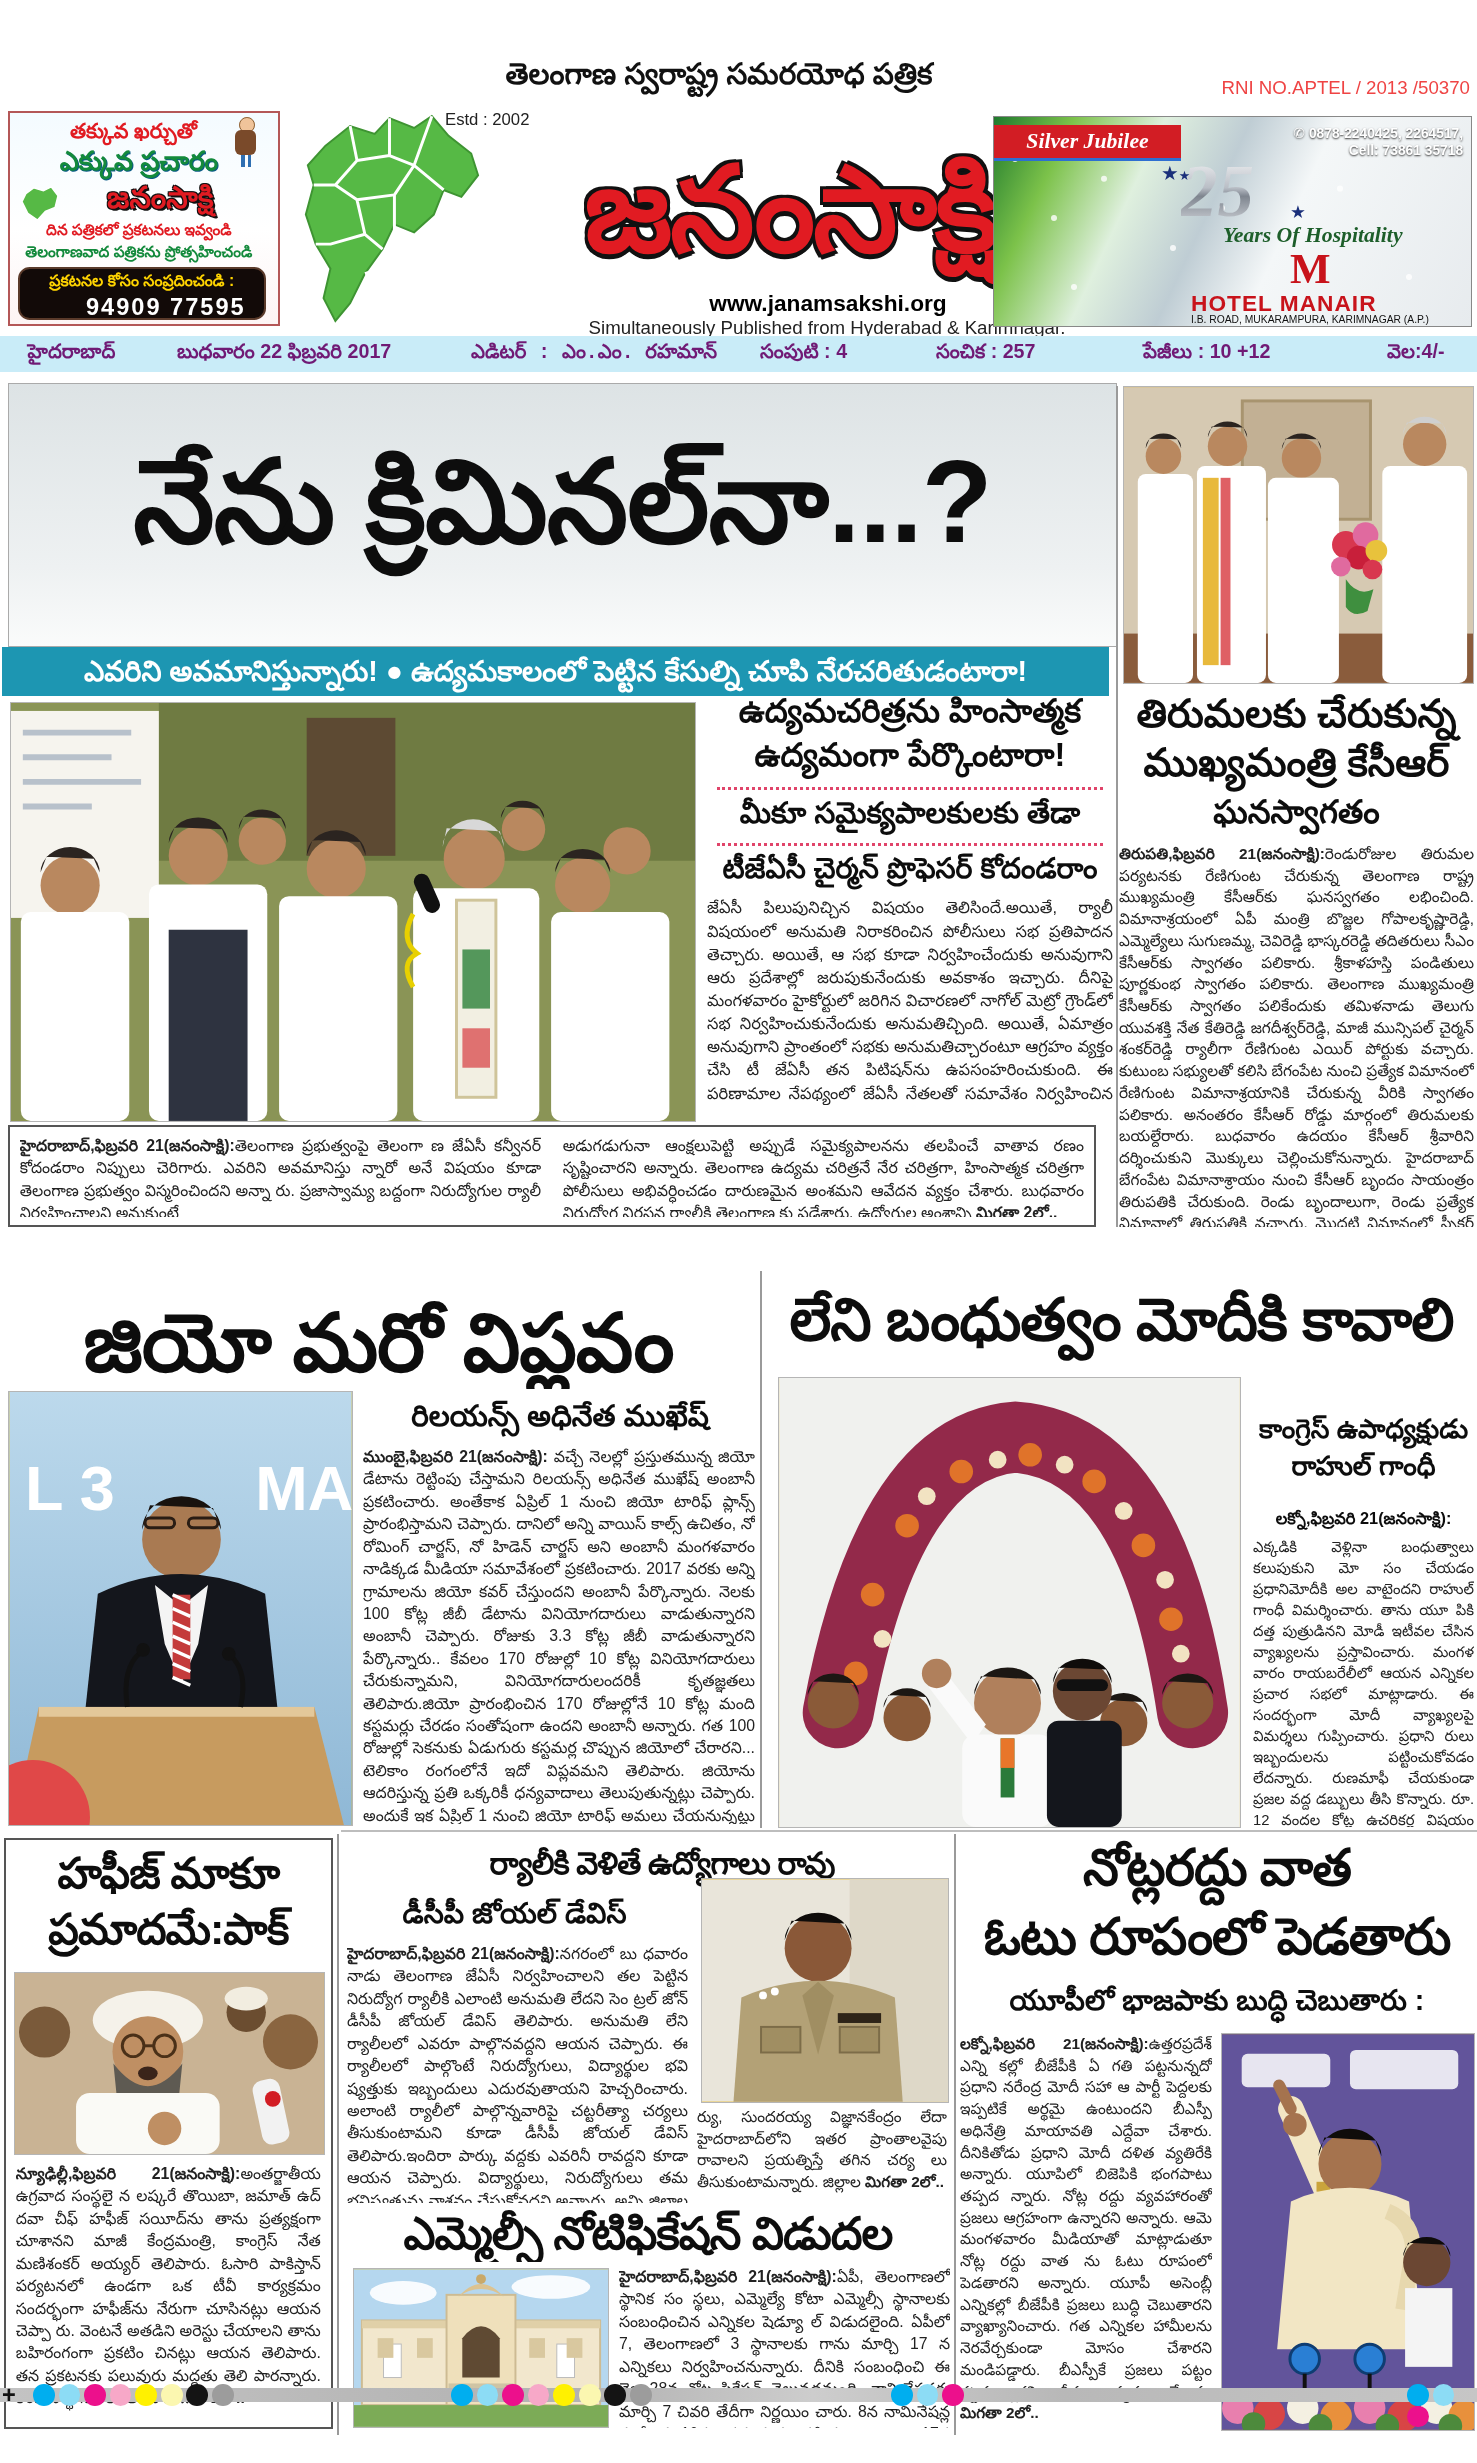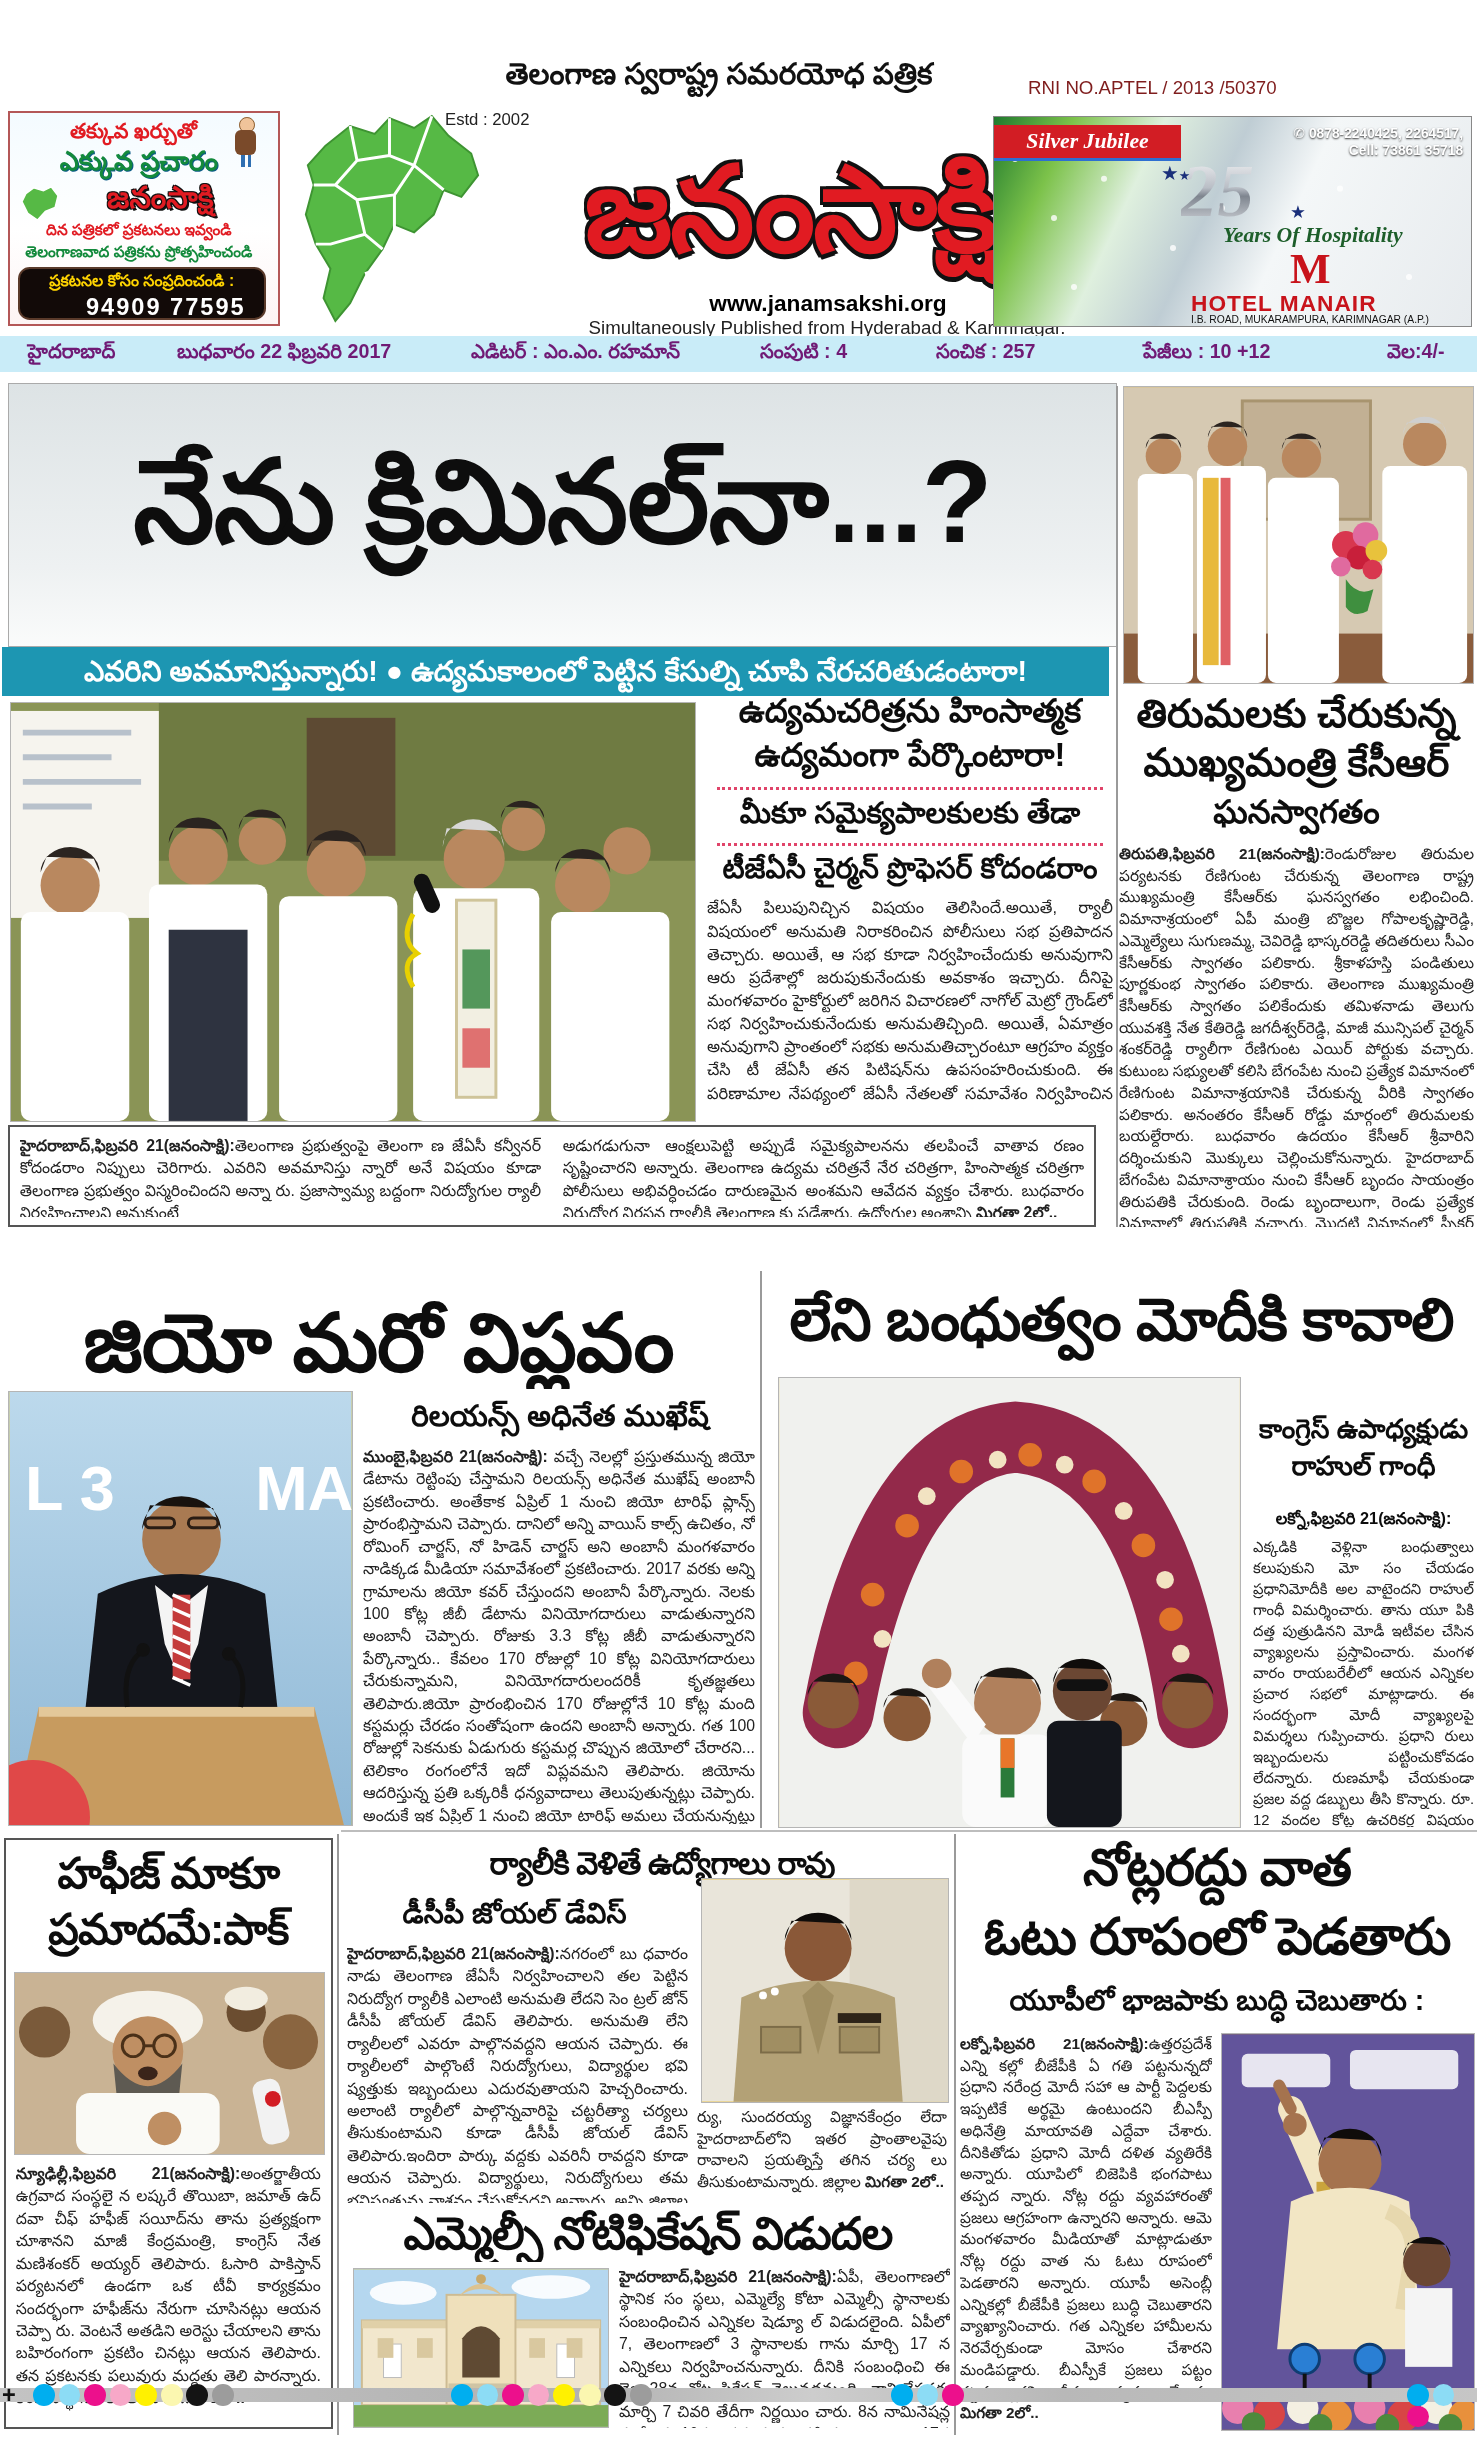--- a/index.html
+++ b/index.html
@@ -34,21 +34,21 @@
     <path d="M55,20 L62,55 40,80 18,80 M62,55 95,50 95,12 M95,50 120,60 138,10 M120,60 150,85 M120,60 100,90 100,120 M100,90 62,95 40,80 M62,95 70,130 88,145 M70,130 35,140 20,140 M70,170 100,160 100,120" fill="none" stroke="#ffffff" stroke-width="3" stroke-linejoin="round"></path>
   </svg>
 
   <div class="abs b ovh" style="left:455px;top:116px;width:670px;height:212px;font-size:120px;line-height:1.55;color:#e11b22;
               text-align:center;letter-spacing:-2px;
               text-shadow:-3px -3px 0 #111,3px -3px 0 #111,-3px 3px 0 #111,3px 3px 0 #111,0 4.9px 0 #111;">జనంసాక్షి</div>
 
   <div class="abs ctr b" style="left:552px;top:290px;width:552px;font-size:22.7px;color:#000;">www.janamsakshi.org</div>
   <div class="abs ctr" style="left:512px;top:317px;width:630px;font-size:18.7px;color:#222;">Simultaneously Published from  Hyderabad &amp; Karimnagar.</div>
 
-  <div class="abs" style="left:1028px;top:77px;width:386px;text-align:left;font-size:18.7px;color:#7f1d1d;">RNI NO.APTEL / 2013 /50370</div>
+  <div class="abs" style="left:1084px;top:77px;width:386px;text-align:right;font-size:18.7px;color:#ef4444;">RNI NO.APTEL / 2013 /50370</div>
 
   <div class="abs" style="left:7.9px;top:111px;width:268px;height:211px;border:2px solid #b45757;
               background:linear-gradient(180deg,#f4fbff 0%,#ffffff 55%,#fdf4f4 100%);">
     <div class="abs b" style="left:35px;top:5.9px;width:177px;text-align:center;font-size:20.7px;color:#e11b22;">తక్కువ ఖర్చుతో</div>
 
     <div class="abs" style="left:219px;top:3.9px;width:33px;height:51px;">
       <div style="position:absolute;left:9.9px;top:0;width:13.8px;height:13.8px;border-radius:50%;background:#f0c49a;border:1px solid #8a5a2a;"></div>
       <div style="position:absolute;left:5.9px;top:12.8px;width:21.7px;height:25.6px;border-radius:5.9px;background:#7a4a2a;"></div>
       <div style="position:absolute;left:11.8px;top:38px;width:3.9px;height:11.8px;background:#2f6fb2;"></div>
       <div style="position:absolute;left:18.7px;top:38px;width:3.9px;height:11.8px;background:#2f6fb2;"></div>
@@ -81,21 +81,21 @@
     <div class="abs b" style="left:229px;top:106px;font-size:21.7px;color:#1d5e2a;font-family:'Liberation Serif',serif;font-style:italic;">Years Of Hospitality</div>
     <div class="abs b" style="left:296px;top:130px;font-size:43px;line-height:1;color:#c8131b;font-family:'Liberation Serif',serif;">M</div>
     <div class="abs b" style="left:197px;top:173px;width:276px;font-size:22.7px;color:#c8131b;letter-spacing:1px;">HOTEL MANAIR</div>
     <div class="abs" style="left:197px;top:197px;width:280px;font-size:10.3px;color:#111;">I.B. ROAD, MUKARAMPURA, KARIMNAGAR (A.P.)</div>
   </div>
 
   <div class="abs" style="left:0;top:336px;width:1478px;height:36px;background:#c9ecf8;display:flex;align-items:center;
               font-size:19.7px;font-weight:bold;color:#701a75;">
     <span class="abs" style="left:27.6px;">హైదరాబాద్</span>
     <span class="abs" style="left:177px;">బుధవారం 22 ఫిబ్రవరి 2017</span>
-    <span class="abs" style="left:471px;">ఎడిటర్ : ఎం.ఎం. రహమాన్</span>
+    <span class="abs" style="left:471px;font-family:Liberation Mono, monospace;">ఎడిటర్ : ఎం.ఎం. రహమాన్</span>
     <span class="abs" style="left:760px;">సంపుటి :  4</span>
     <span class="abs" style="left:936px;">సంచిక : 257</span>
     <span class="abs" style="left:1143px;">పేజీలు : 10 +12</span>
     <span class="abs" style="left:1387px;">వెల:4/-</span>
   </div>
 
   <div class="abs ovh" style="left:7.9px;top:383px;width:1107px;height:262px;border:1px solid #aaa;
               background:linear-gradient(180deg,#dde3e5 0%,#eef1f2 70%,#fafbfb 100%);">
     <div class="headline ctr ovh" style="font-size:116px;line-height:236px;height:262px;">నేను క్రిమినల్‌నా...?</div>
   </div>

